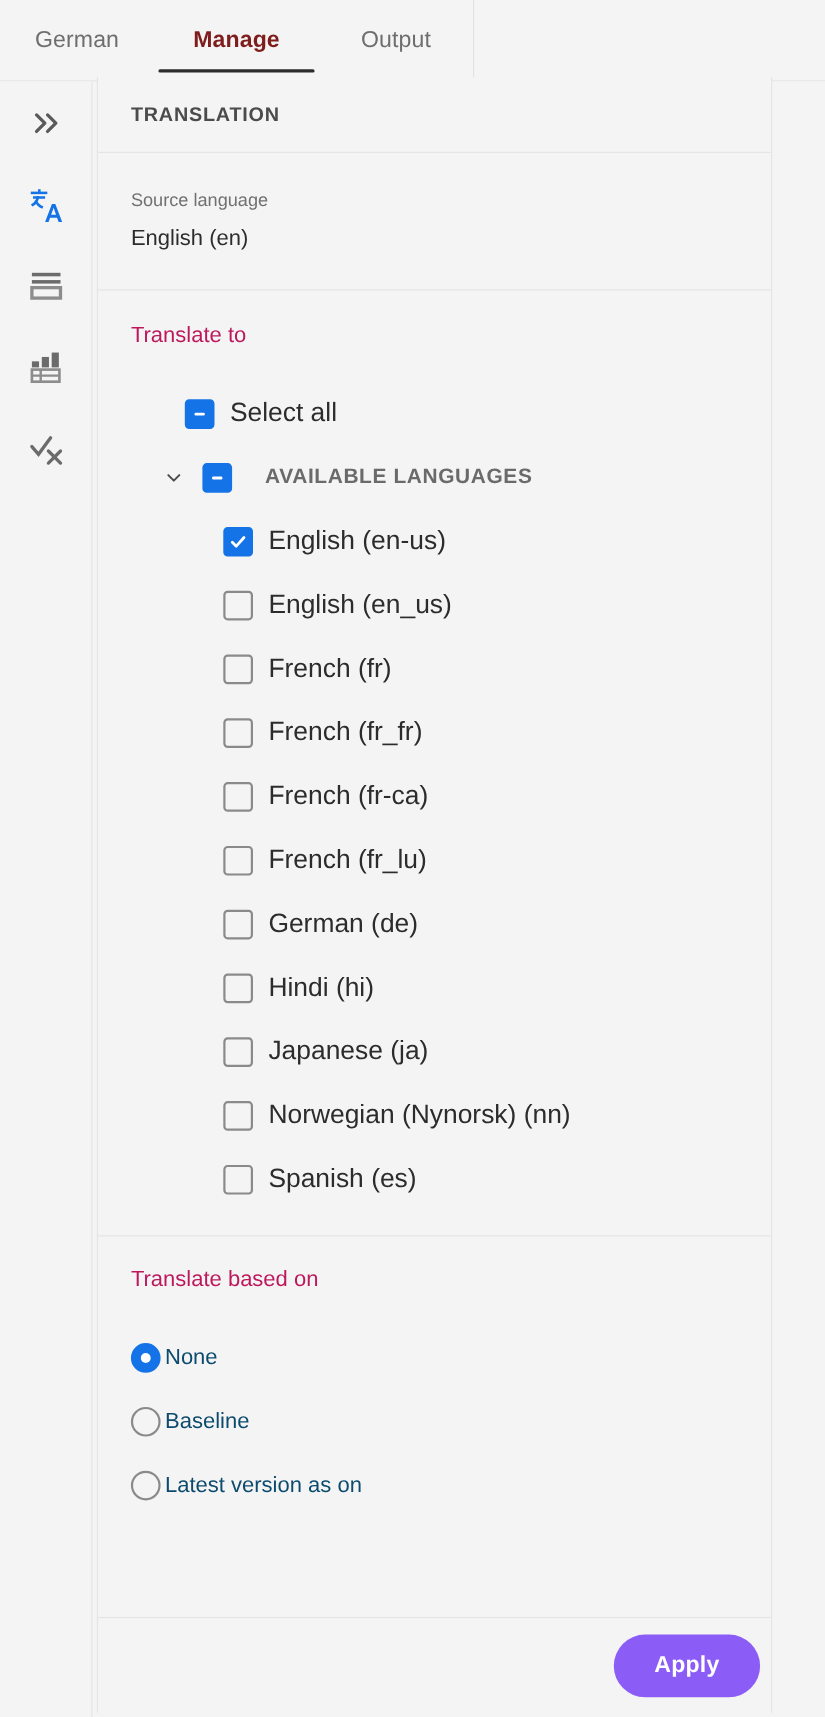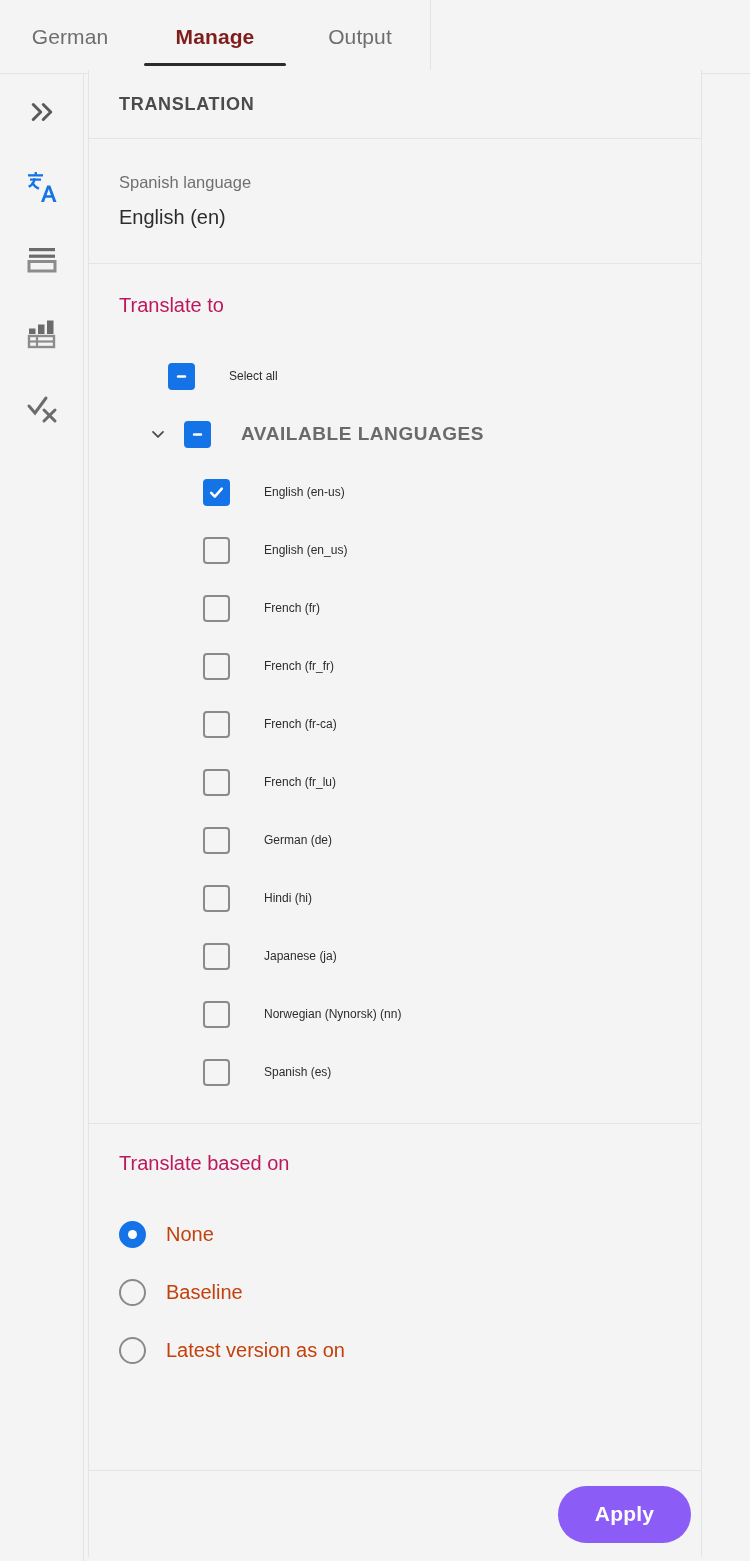--- a/index.html
+++ b/index.html
@@ -157,22 +157,22 @@
   }
   .cb.checked, .cb.indeterminate {
     background: #1473e6;
     border-color: #1473e6;
   }
   .cb .mark { display: none; }
   .cb.checked .mark-check { display: block; }
   .cb.indeterminate .mark-dash { display: block; }
 
   .cb-label {
-    margin-left: 34px;
-    font-size: 12px;
+    margin-left: 14px;
+    font-size: 24px;
     color: #2c2c2c;
     user-select: none;
     cursor: default;
     white-space: nowrap;
   }
   .cb-label.group {
     font-size: 19px;
     font-weight: 700;
     color: #6a6a6a;
     letter-spacing: .55px;
@@ -196,23 +196,23 @@
     background: #f4f4f4;
     flex: none;
     display: flex;
     align-items: center;
     justify-content: center;
   }
   .rb.selected { border-color: #1473e6; background: #1473e6; }
   .rb .dot { display: none; width: 9px; height: 9px; border-radius: 50%; background: #fff; }
   .rb.selected .dot { display: block; }
   .rb-label {
-    margin-left: 20px;
+    margin-left: 4px;
     font-size: 20px;
-    color: #c2410c;
+    color: #0c4a6e;
   }
 
   
   .footer {
     position: absolute;
     left: 0; bottom: 0;
     width: 612px; height: 87px;
     border-top: 1px solid #e4e4e4;
     display: flex;
     align-items: center;
@@ -310,21 +310,21 @@
   </div>
 </div>
 
 <div class="panel">
 
   <div class="panel-header">
     <span class="panel-header-title">TRANSLATION</span>
   </div>
 
   <div class="section section-src">
-    <div class="src-label">Spanish language</div>
+    <div class="src-label">Source language</div>
     <div class="src-value">English (en)</div>
   </div>
 
   <div class="section section-langs">
     <div class="section-title">Translate to</div>
 
     <div class="tree-row indent-1">
       <span class="cb indeterminate">
         <svg class="mark mark-dash" width="15" height="15" viewBox="0 0 16 16">
           <rect x="3" y="6.6" width="10" height="2.8" rx="1.2" fill="#ffffff"></rect>

